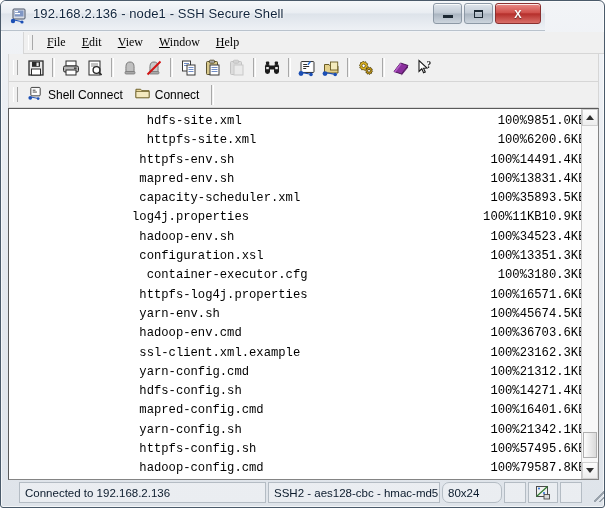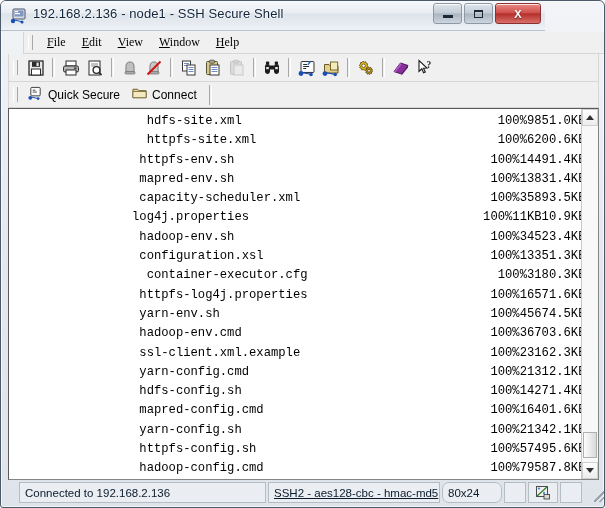--- a/index.html
+++ b/index.html
@@ -273,21 +273,21 @@
     background: rgba(255,255,255,0.35);
     box-sizing: border-box;
     display: flex;
     align-items: center;
     padding: 0 5px;
     font-size: 11.5px;
     color: #0b1b2c;
     white-space: nowrap;
   }
   .sb-cell.grow { flex: 1 1 auto; }
-  .sb-cell.w-cipher { width: 172px; flex: none; text-decoration: underline; }
+  .sb-cell.w-cipher { width: 172px; flex: none; }
   .sb-cell.w-size  { width: 60px; flex: none; justify-content: flex-start; border-radius: 7px; }
   .sb-cell.w-tiny  { width: 22px; flex: none; }
   .sb-cell.w-icon  { width: 30px; flex: none; justify-content: center; }
   .sb-cell.w-grip  { width: 26px; flex: none; border: none; background: transparent; position: relative; }
   .gripmark {
     position: absolute;
     right: 2px; bottom: 1px;
     width: 14px; height: 14px;
     background:
       linear-gradient(135deg, transparent 46%, #9aa3ac 46%, #9aa3ac 54%, transparent 54%),
@@ -489,21 +489,21 @@
         <svg width="15" height="15" viewBox="0 0 16 16">
           <rect x="3" y="1.5" width="10" height="9" rx="1" fill="#f4f4f4" stroke="#3a3a3a" stroke-width="1"></rect>
           <rect x="4.2" y="2.8" width="7.6" height="6.4" fill="#ffffff"></rect>
           <rect x="5" y="4" width="3" height="0.9" fill="#2b2b2b"></rect>
           <rect x="5" y="6" width="4.5" height="0.9" fill="#2b2b2b"></rect>
           <circle cx="2.4" cy="12.6" r="2" fill="#1b4fb5"></circle>
           <circle cx="10.8" cy="13.4" r="1.5" fill="#1b4fb5"></circle>
           <line x1="3.6" y1="11.9" x2="9.6" y2="13" stroke="#1b4fb5" stroke-width="1"></line>
         </svg>
       </span>
-      <span>Quick Secure</span>
+      <span>Shell Connect</span>
     </div>
     <div class="qc-item">
       <span>
         <svg width="15" height="14" viewBox="0 0 16 14">
           <path d="M1 3 H6 l1.3 1.5 H15 V12 H1 Z" fill="#e8d79a" stroke="#6a5c24" stroke-width="1"></path>
           <path d="M1 5.4 H15 V12 H1 Z" fill="#f4e9bf" stroke="#6a5c24" stroke-width="0.8"></path>
         </svg>
       </span>
       <span>Connect</span>
     </div>

